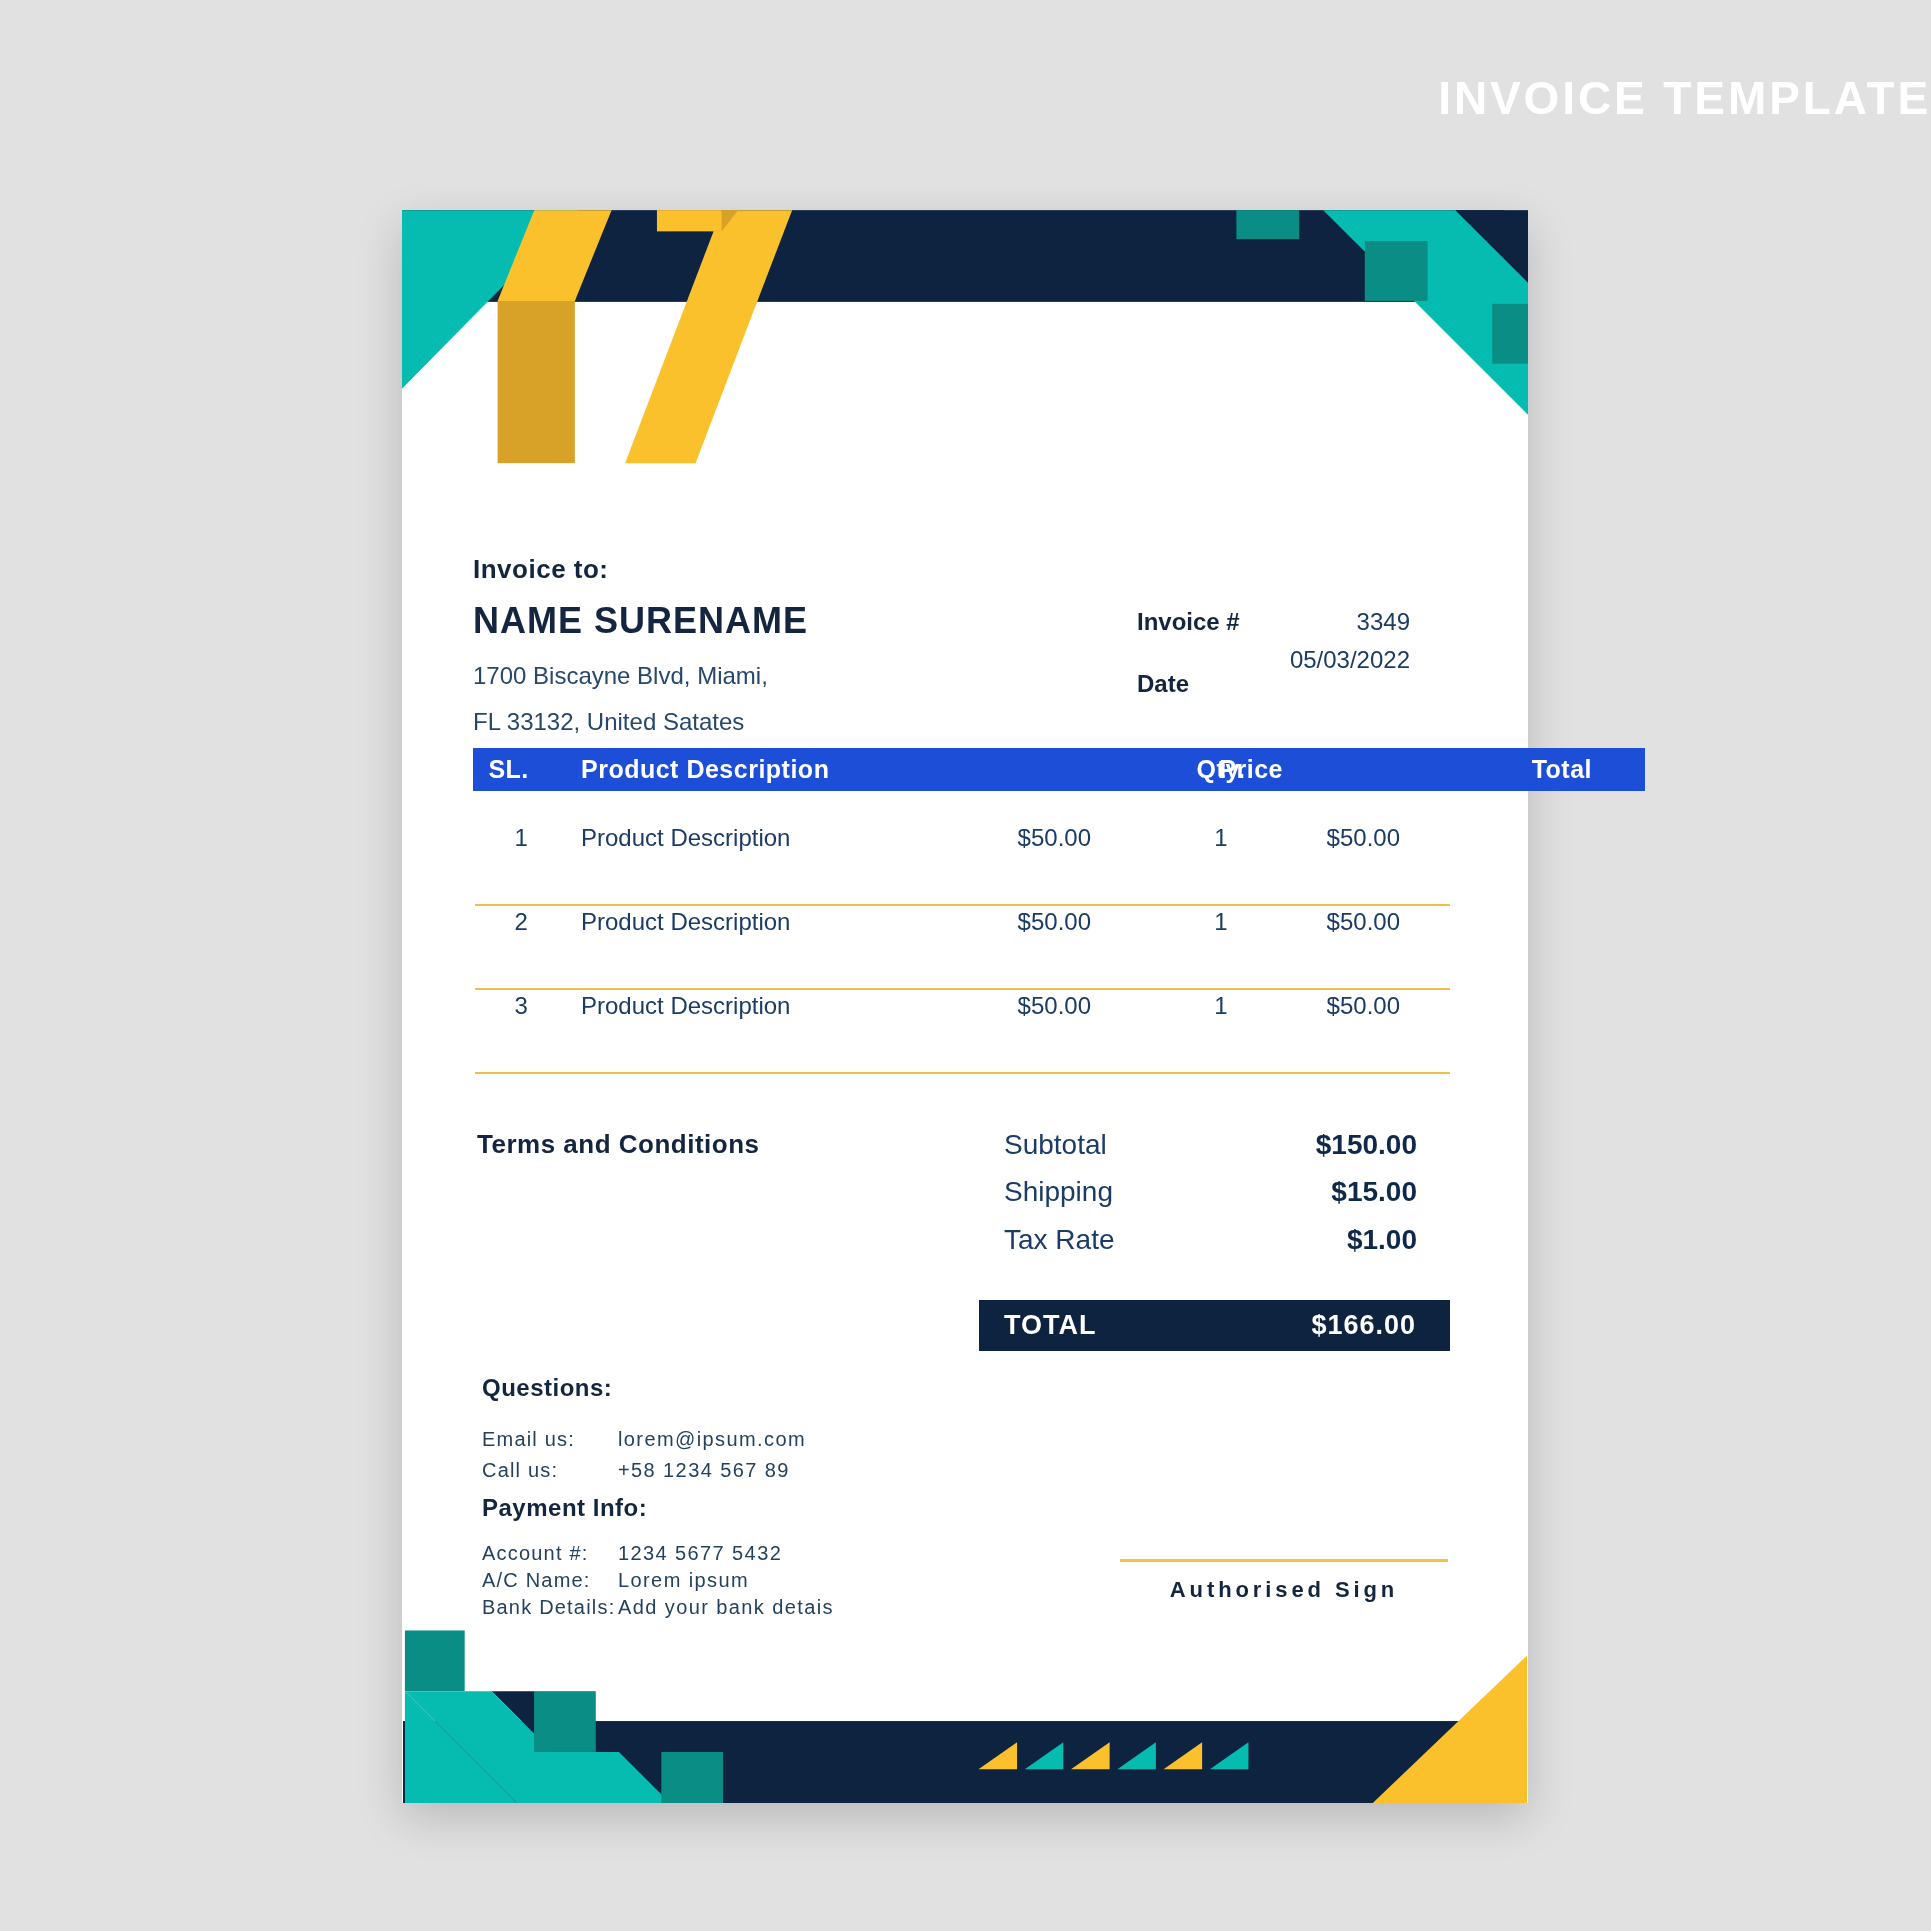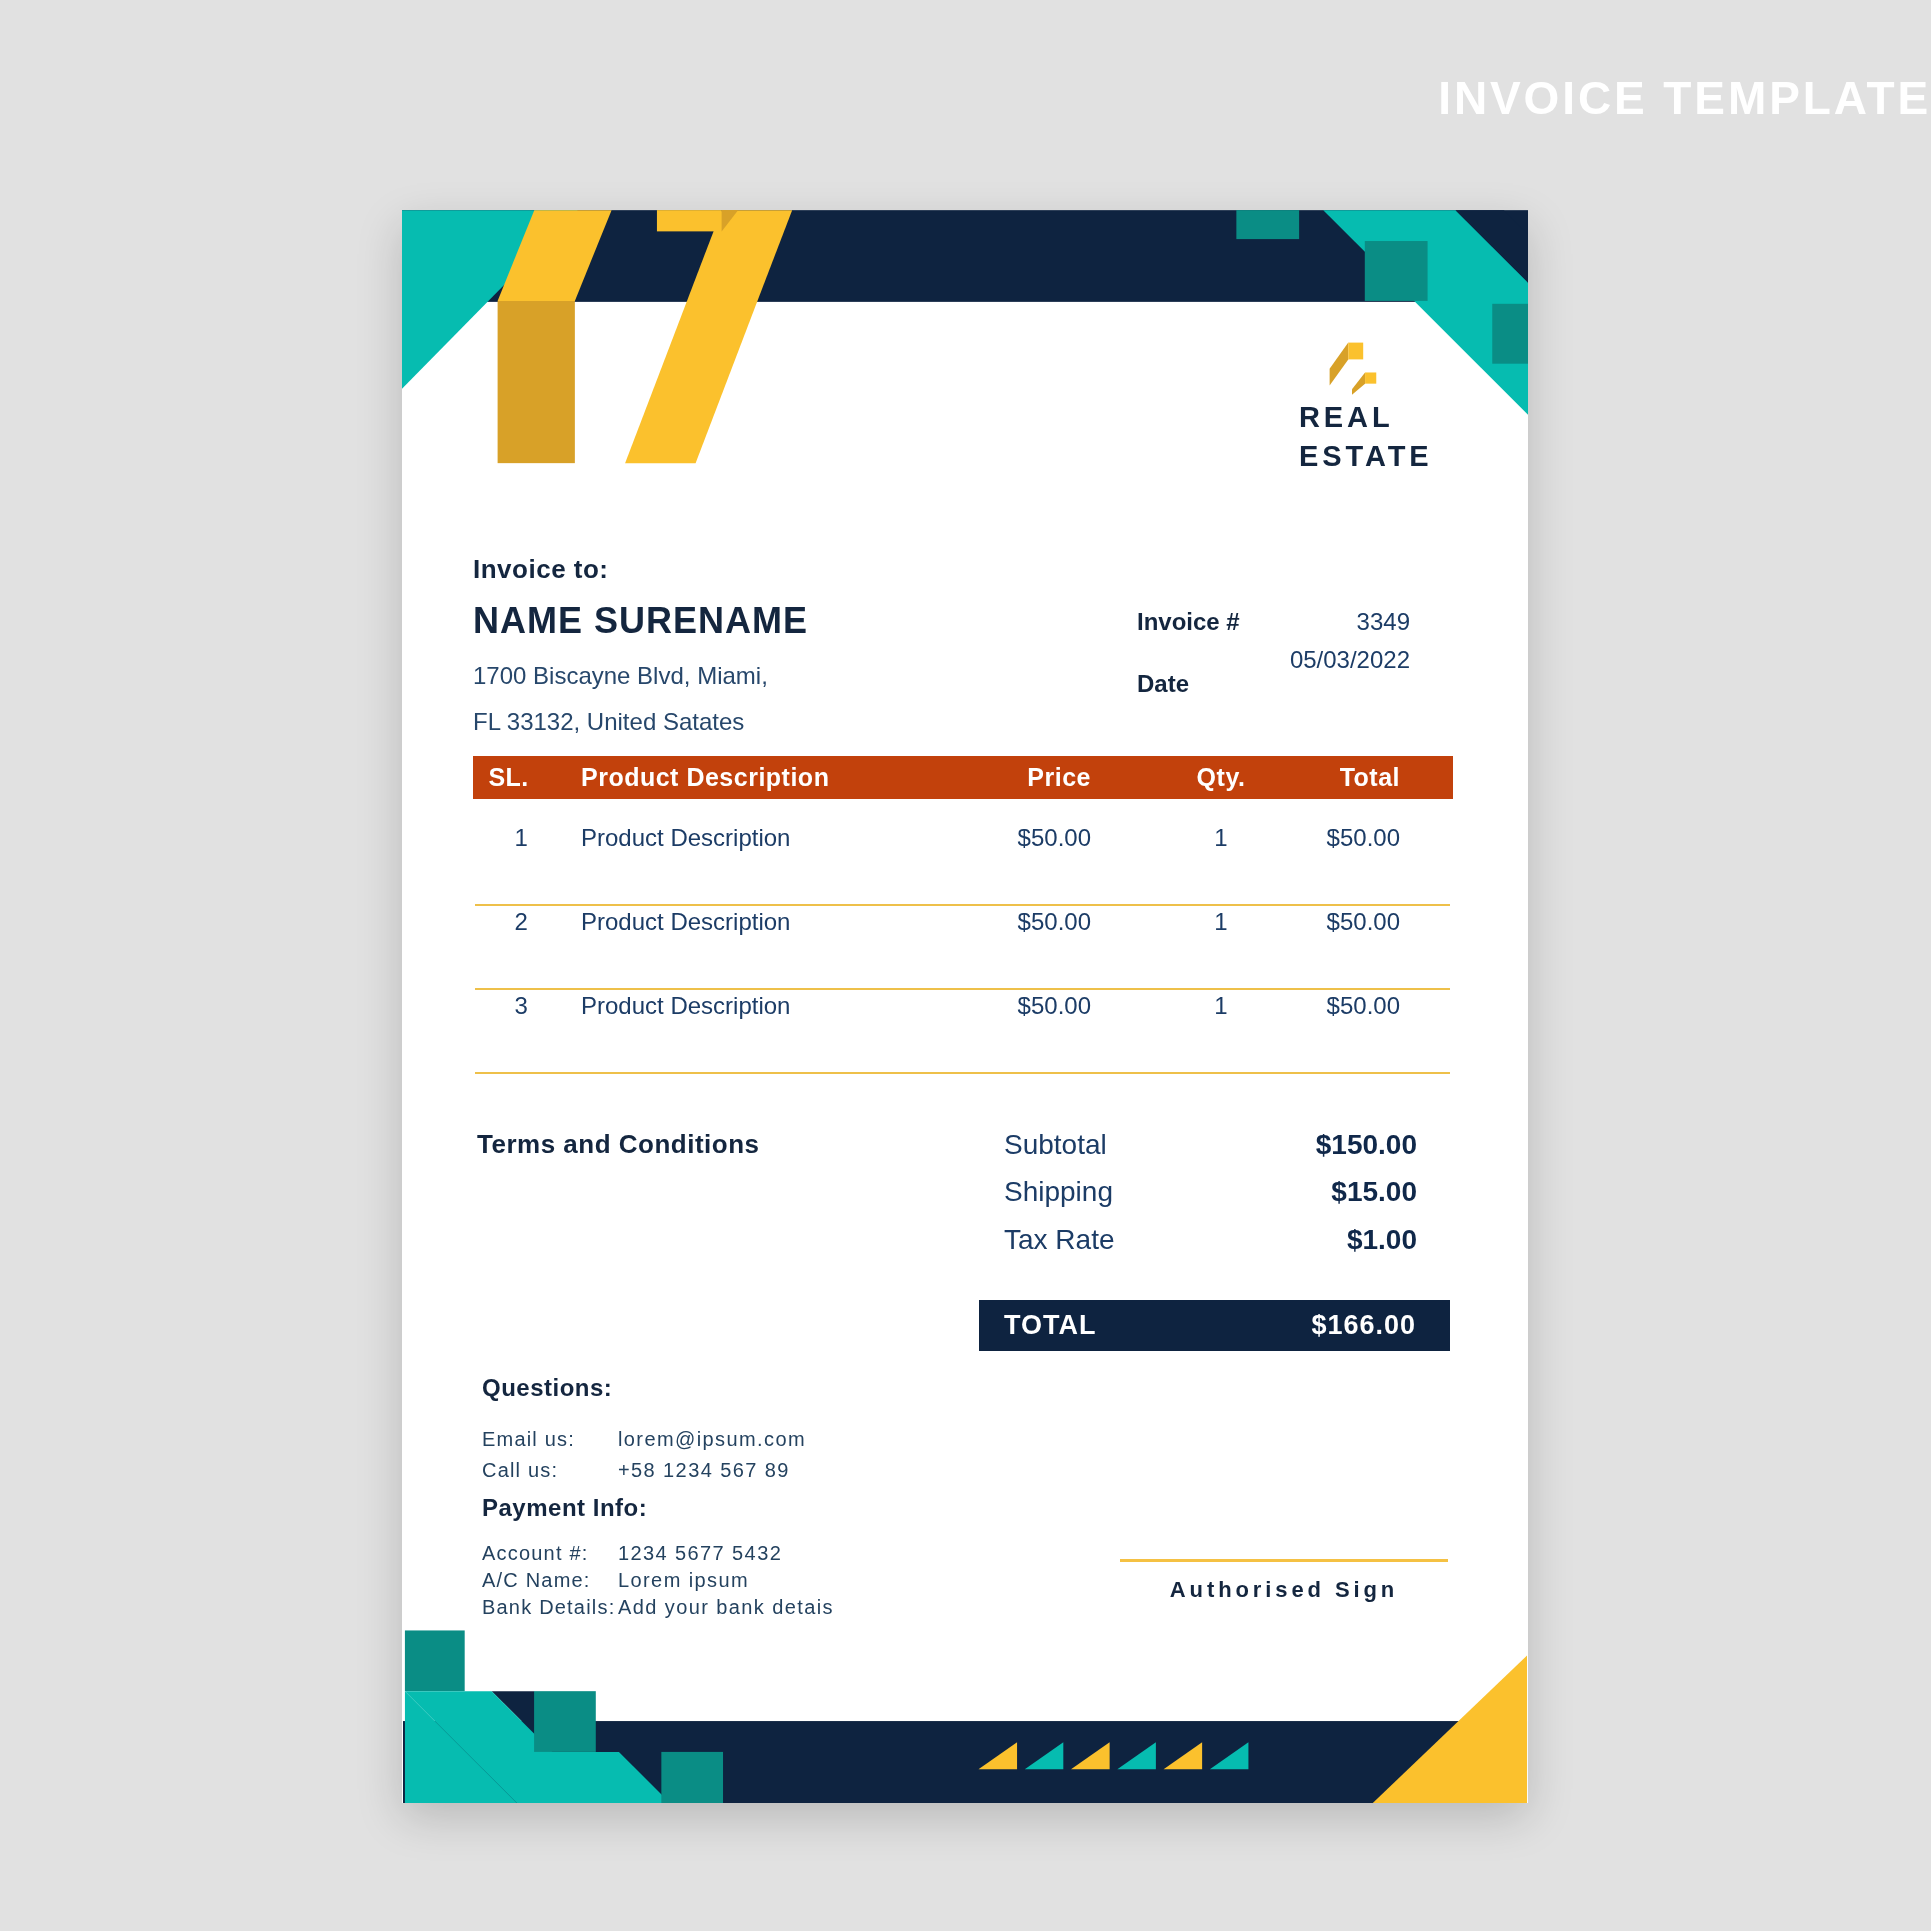--- a/index.html
+++ b/index.html
@@ -22,22 +22,22 @@
   .logo{position:absolute;left:897px;top:124px;width:183px;}
   .logo svg{display:block;margin-left:25px;}
   .logo-text{font-size:29px;font-weight:700;letter-spacing:3.9px;line-height:35px;color:#14263f;margin-top:3.9px;}
   .inv-heading{position:absolute;left:71px;top:243px;font-size:68px;font-weight:700;letter-spacing:1.9px;color:#14263f;line-height:77px;}
   .inv-to{position:absolute;left:71px;top:344px;font-size:26px;font-weight:700;letter-spacing:0.5px;color:#14263f;}
   .inv-name{position:absolute;left:71px;top:390px;font-size:36px;font-weight:700;letter-spacing:1px;color:#14263f;}
   .addr{position:absolute;left:71px;font-size:24px;color:#27476b;}
   .meta-label{position:absolute;left:735px;font-size:24px;font-weight:700;color:#14263f;}
   .meta-value{position:absolute;right:118px;font-size:24px;color:#1c3c66;}
   .thead{
-    position:absolute;left:71px;top:538px;width:980px;height:43px;
-    background:#c2410c;color:#ffffff;font-size:25px;font-weight:600;letter-spacing:0.5px;line-height:43px;margin-top:8px;
+    position:absolute;left:71px;top:538px;width:1172px;height:43px;
+    background:#1d4ed8;color:#ffffff;font-size:25px;font-weight:600;letter-spacing:0.5px;line-height:43px;
   }
   .trow{position:absolute;left:71px;width:980px;height:39px;line-height:39px;font-size:24px;color:#1c3c66;}
   .c-sl{position:absolute;left:15.4px;}
   .c-sl-row{position:absolute;left:19.3px;width:58px;text-align:center;}
   .c-desc{position:absolute;left:108px;}
   .c-price{position:absolute;right:362px;}
   .c-qty{position:absolute;left:714px;width:68px;text-align:center;}
   .c-total{position:absolute;right:53px;}
   .sep{position:absolute;left:73px;width:975px;height:1.9px;background:#eec04a;}
   .terms-h{position:absolute;left:75px;top:919px;font-size:26px;font-weight:700;letter-spacing:0.5px;color:#14263f;}
@@ -73,30 +73,20 @@
     <rect x="264" y="0" width="67" height="22" fill="#fbc12d"></rect>
     <polygon points="331,0 348,0 331,22" fill="#d8a128"></polygon>
 
     <rect x="864" y="0" width="65" height="30" fill="#0a8d85"></rect>
     <polygon points="954,0 1091,0 1166,75 1166,212" fill="#06bcb0"></polygon>
     <polygon points="1091,0 1141,0 1166,25 1166,75" fill="#0e2340"></polygon>
     <rect x="997" y="32" width="65" height="62" fill="#0a8d85"></rect>
     <rect x="1129" y="97" width="37" height="62" fill="#0a8d85"></rect>
   </svg>
 
-  <div class="logo">
-    <svg width="56" height="62" viewBox="0 0 60 64">
-      <polygon points="6,36 26,8 26,26 6,54" fill="#d8a128"></polygon>
-      <polygon points="26,8 42,8 42,26 26,26" fill="#fbc12d"></polygon>
-      <polygon points="30,58 44,40 44,52 30,64" fill="#d8a128"></polygon>
-      <polygon points="44,40 56,40 56,52 44,52" fill="#fbc12d"></polygon>
-    </svg>
-    <div class="logo-text">REAL</div>
-    <div class="logo-text">ESTATE</div>
-  </div>
 
   <div class="inv-to">Invoice to:</div>
   <div class="inv-name">NAME SURENAME</div>
   <div class="addr" style="top:452px;">1700 Biscayne Blvd, Miami,</div>
   <div class="addr" style="top:498px;">FL 33132, United Satates</div>
 
   <div class="meta-label" style="top:398px;">Invoice #</div>
   <div class="meta-value" style="top:398px;">3349</div>
   <div class="meta-label" style="top:460px;">Date</div>
   <div class="meta-value" style="top:436px;">05/03/2022</div>

